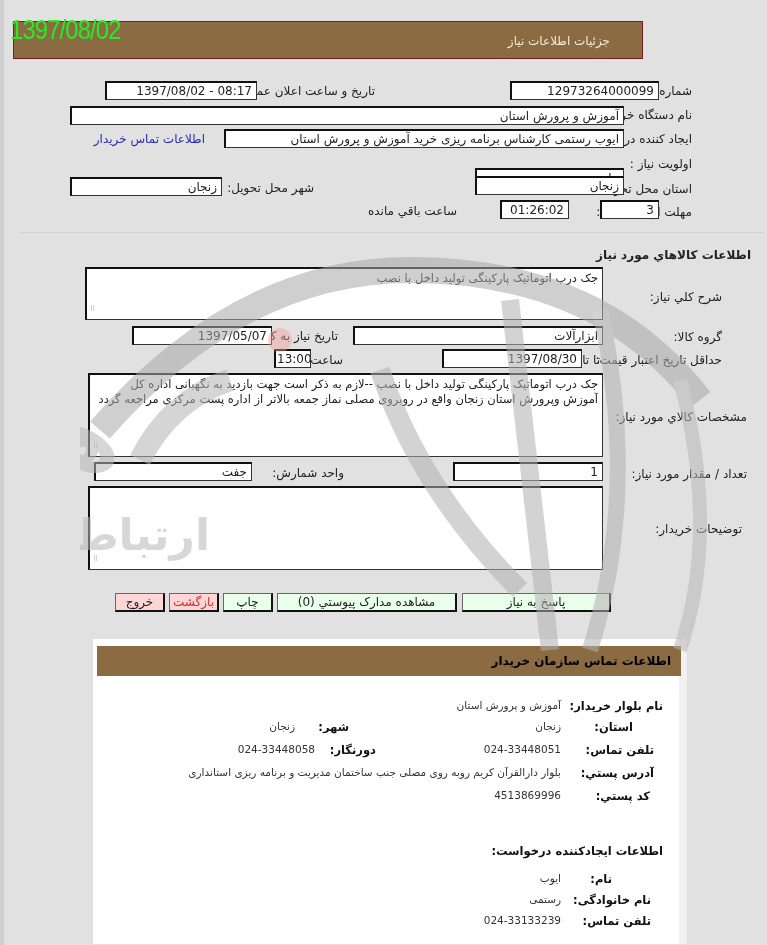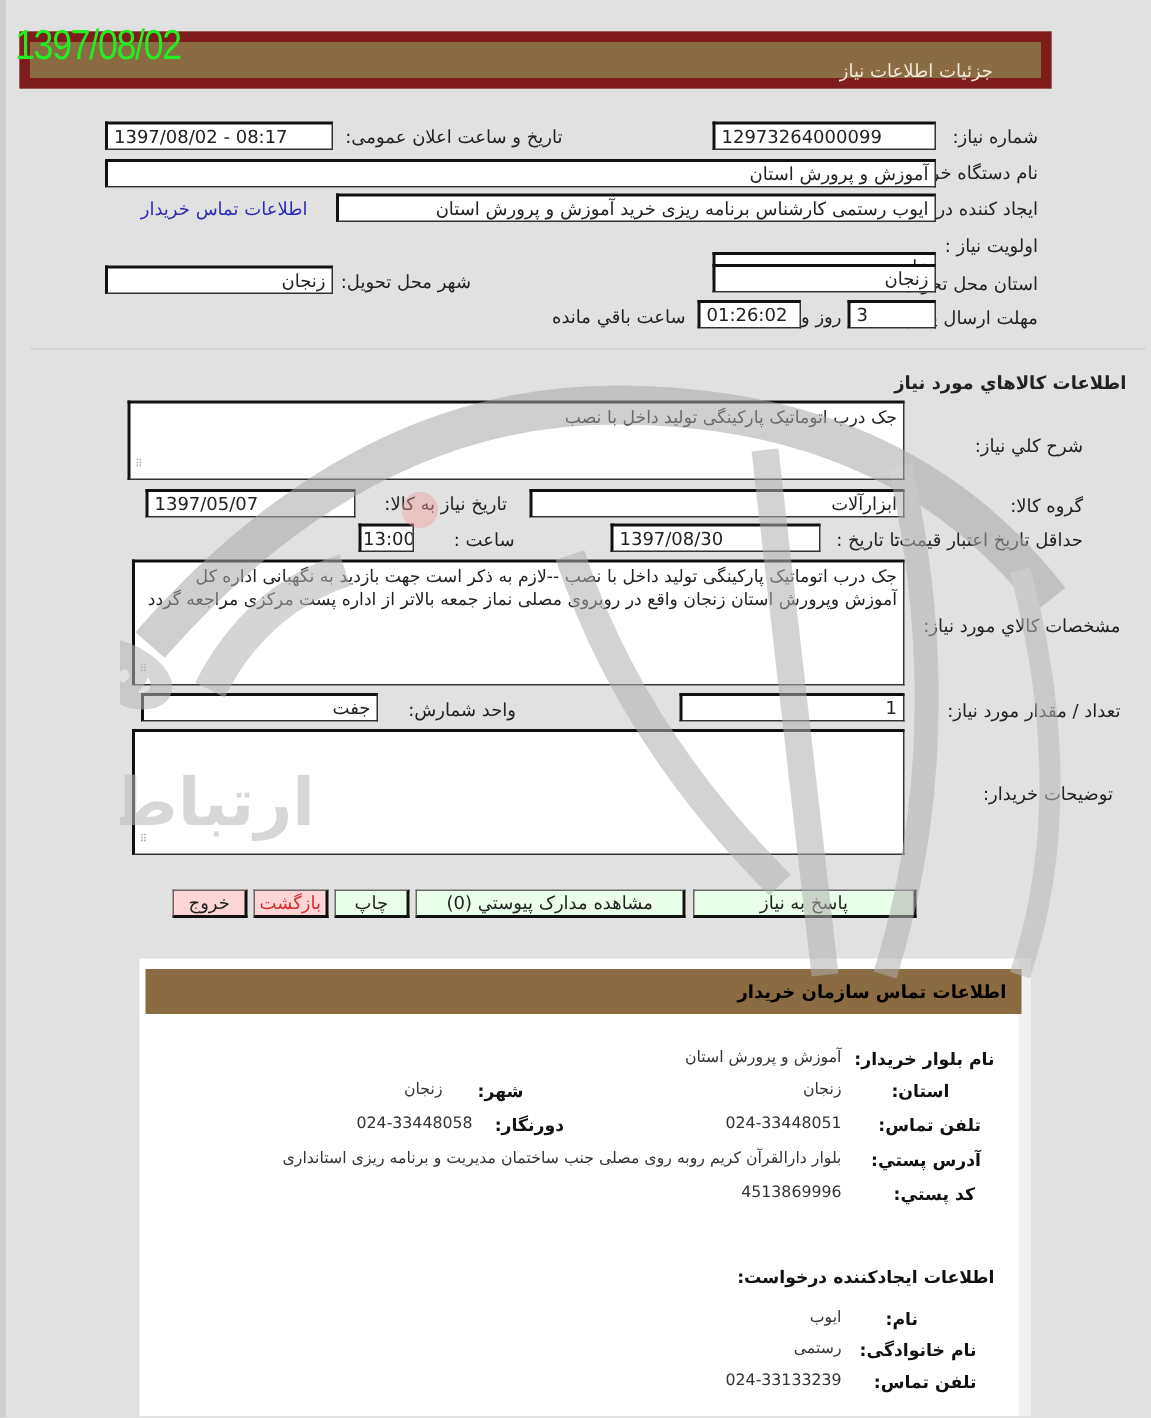--- a/index.html
+++ b/index.html
@@ -12,33 +12,33 @@
     position: relative;
   }
   .left-edge { position: absolute; left: 0; top: 0; width: 4px; height: 945px; background: #cfcfcf; }
   .stamp {
     position: absolute; left: 10px; top: 14px;
     font-family: "Liberation Sans Narrow", "Liberation Sans", sans-serif;
     font-size: 28px; color: #22ee22; letter-spacing: -1px;
     z-index: 5; transform: scaleX(0.85); transform-origin: left;
   }
   .title-bar {
-    position: absolute; left: 13px; top: 21px; width: 688px; height: 38px;
-    background: #8b6b42; border: 7px solid #7f1d1d;
+    position: absolute; left: 13px; top: 21px; width: 630px; height: 38px;
+    background: #8b6b42; border: 1px solid #7f1d1d;
   }
   .title-bar .t {
     position: absolute; right: 32px; top: 12px; color: #f3ead8; font-size: 12px;
   }
   .field {
     position: absolute; background: #fff; border: 1px solid #333;
     border-top: 2px solid #111; border-left: 2px solid #111;
     font-size: 12px; line-height: 16px; padding: 0 4px;
     white-space: nowrap; overflow: hidden;
   }
-  .field.center { text-align: left; }
+  .field.center { text-align: right; margin-left: 35px; }
   .field.rtl { direction: rtl; text-align: right; }
   .lbl { position: absolute; font-size: 12px; direction: rtl; white-space: nowrap; color: #222; }
   .link { position: absolute; font-size: 12px; color: #2b2bb5; direction: rtl; white-space: nowrap; cursor: pointer; }
   .section-title { position: absolute; font-size: 12px; font-weight: bold; direction: rtl; }
   .area {
     position: absolute; background: #fff; border: 1px solid #333;
     border-top: 2px solid #111; border-left: 2px solid #111;
     direction: rtl; text-align: right; font-size: 11.5px; line-height: 15px;
     padding: 2px 4px; overflow: hidden;
   }

